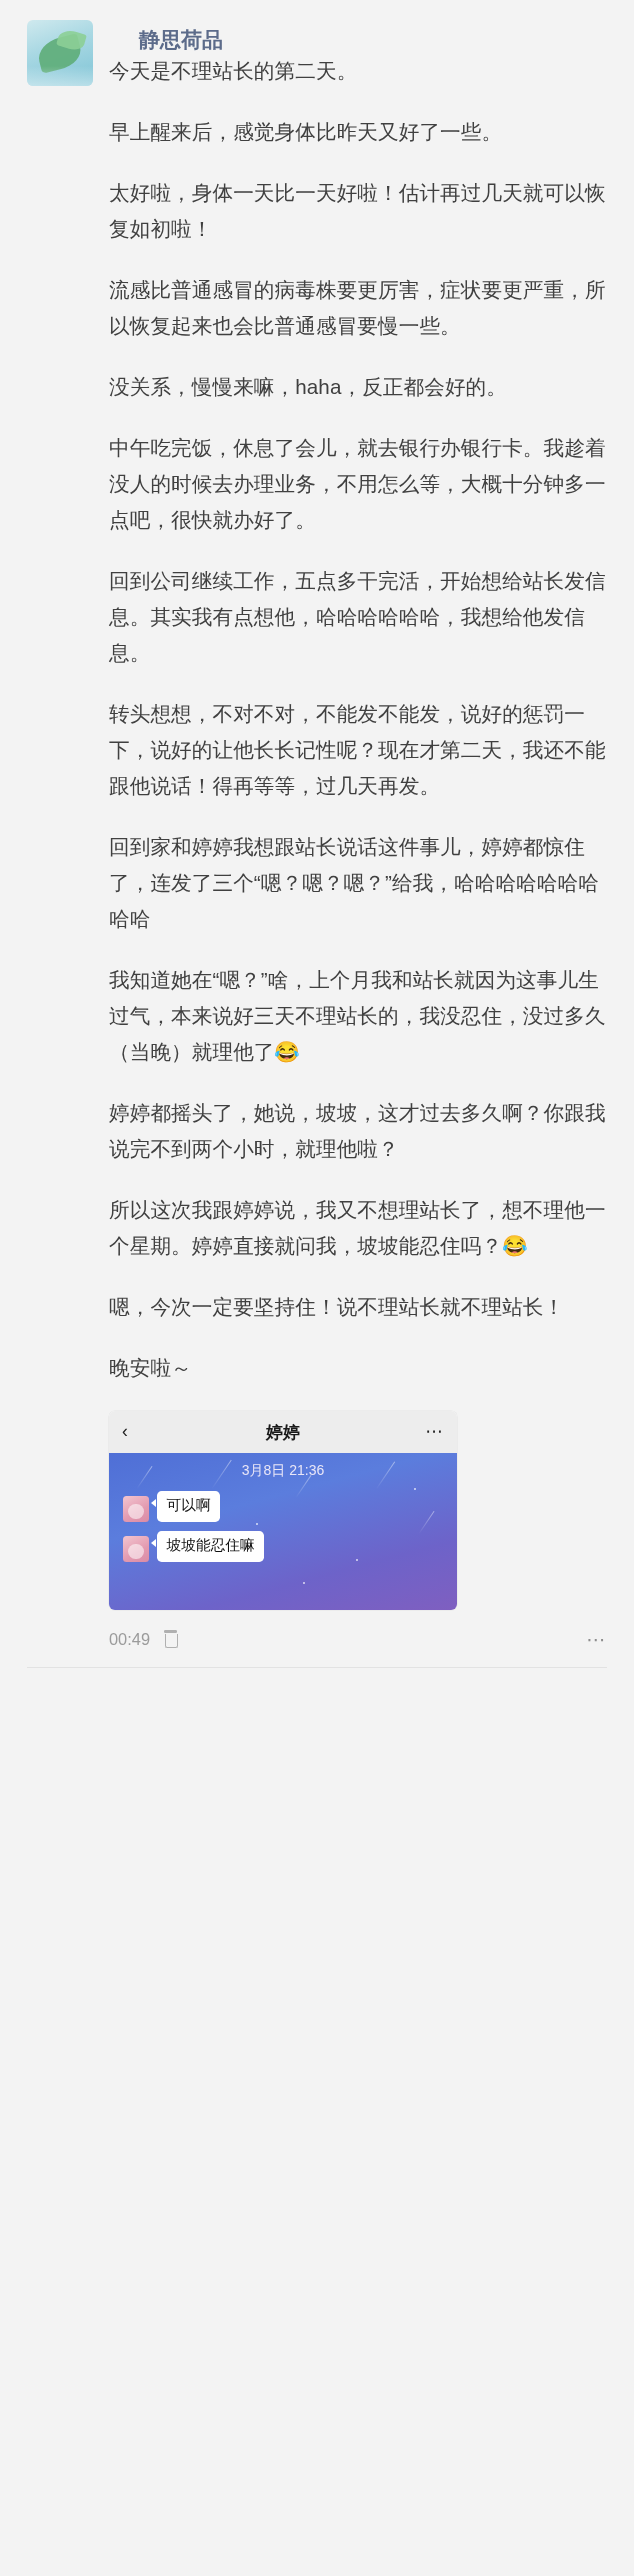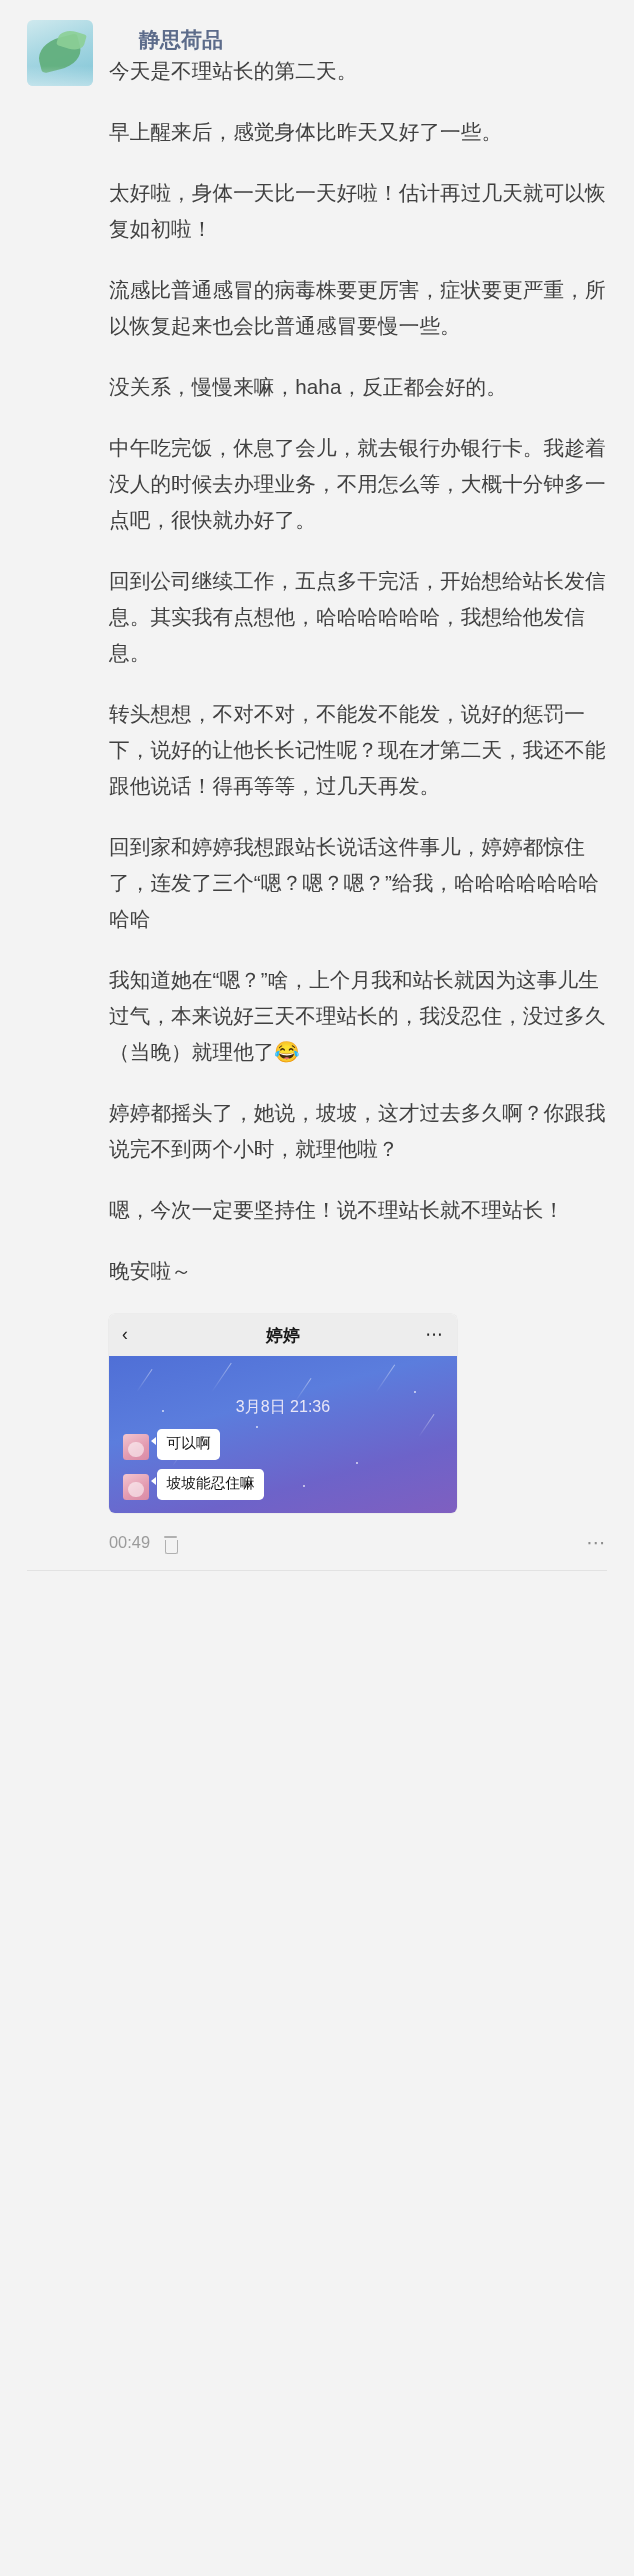--- a/index.html
+++ b/index.html
@@ -151,24 +151,23 @@
     position: absolute;
     width: 1.8px;
     height: 1.8px;
     border-radius: 50%;
     background: #fff;
     opacity: .75;
   }
   .chat-time {
     position: relative;
     text-align: center;
-    font-size: 16px;
+    font-size: 14px;
     color: #e9e6f7;
     margin-bottom: 10.6px;
-    margin-top: 32px;
   }
   .msg-row {
     position: relative;
     display: flex;
     align-items: flex-end;
     padding-left: 14px;
     margin-bottom: 9.4px;
   }
   .msg-avatar {
     width: 26px;
@@ -204,21 +203,21 @@
     left: -5.9px;
     top: 8.2px;
     border-top: 4.7px solid transparent;
     border-bottom: 4.7px solid transparent;
     border-right: 5.9px solid #ffffff;
   }
 
   
   .footer {
     display: flex;
-    align-items: flex-end;
+    align-items: flex-start;
     padding: 20px 27px 17.6px 109px;
   }
   .time {
     font-size: 16.4px;
     color: #9b9b9b;
   }
   .trash {
     margin-left: 13px;
     width: 15.3px;
     height: 16.4px;
@@ -271,20 +270,21 @@
     <p class="para">早上醒来后，感觉身体比昨天又好了一些。</p>
     <p class="para">太好啦，身体一天比一天好啦！估计再过几天就可以恢复如初啦！</p>
     <p class="para">流感比普通感冒的病毒株要更厉害，症状要更严重，所以恢复起来也会比普通感冒要慢一些。</p>
     <p class="para">没关系，慢慢来嘛，haha，反正都会好的。</p>
     <p class="para">中午吃完饭，休息了会儿，就去银行办银行卡。我趁着没人的时候去办理业务，不用怎么等，大概十分钟多一点吧，很快就办好了。</p>
     <p class="para">回到公司继续工作，五点多干完活，开始想给站长发信息。其实我有点想他，哈哈哈哈哈哈，我想给他发信息。</p>
     <p class="para">转头想想，不对不对，不能发不能发，说好的惩罚一下，说好的让他长长记性呢？现在才第二天，我还不能跟他说话！得再等等，过几天再发。</p>
     <p class="para">回到家和婷婷我想跟站长说话这件事儿，婷婷都惊住了，连发了三个“嗯？嗯？嗯？”给我，哈哈哈哈哈哈哈哈哈</p>
     <p class="para">我知道她在“嗯？”啥，上个月我和站长就因为这事儿生过气，本来说好三天不理站长的，我没忍住，没过多久（当晚）就理他了😂</p>
     <p class="para">婷婷都摇头了，她说，坡坡，这才过去多久啊？你跟我说完不到两个小时，就理他啦？</p>
+    <p class="para">所以这次我跟婷婷说，我又不想理站长了，想不理他一个星期。婷婷直接就问我，坡坡能忍住吗？😂</p>
     <p class="para">嗯，今次一定要坚持住！说不理站长就不理站长！</p>
     <p class="para">晚安啦～</p>
 
     <div class="card">
       <div class="card-bar">
         <span class="back">‹</span>
         <span class="ctitle">婷婷</span>
         <span class="dots">⋯</span>
       </div>
       <div class="card-body">

